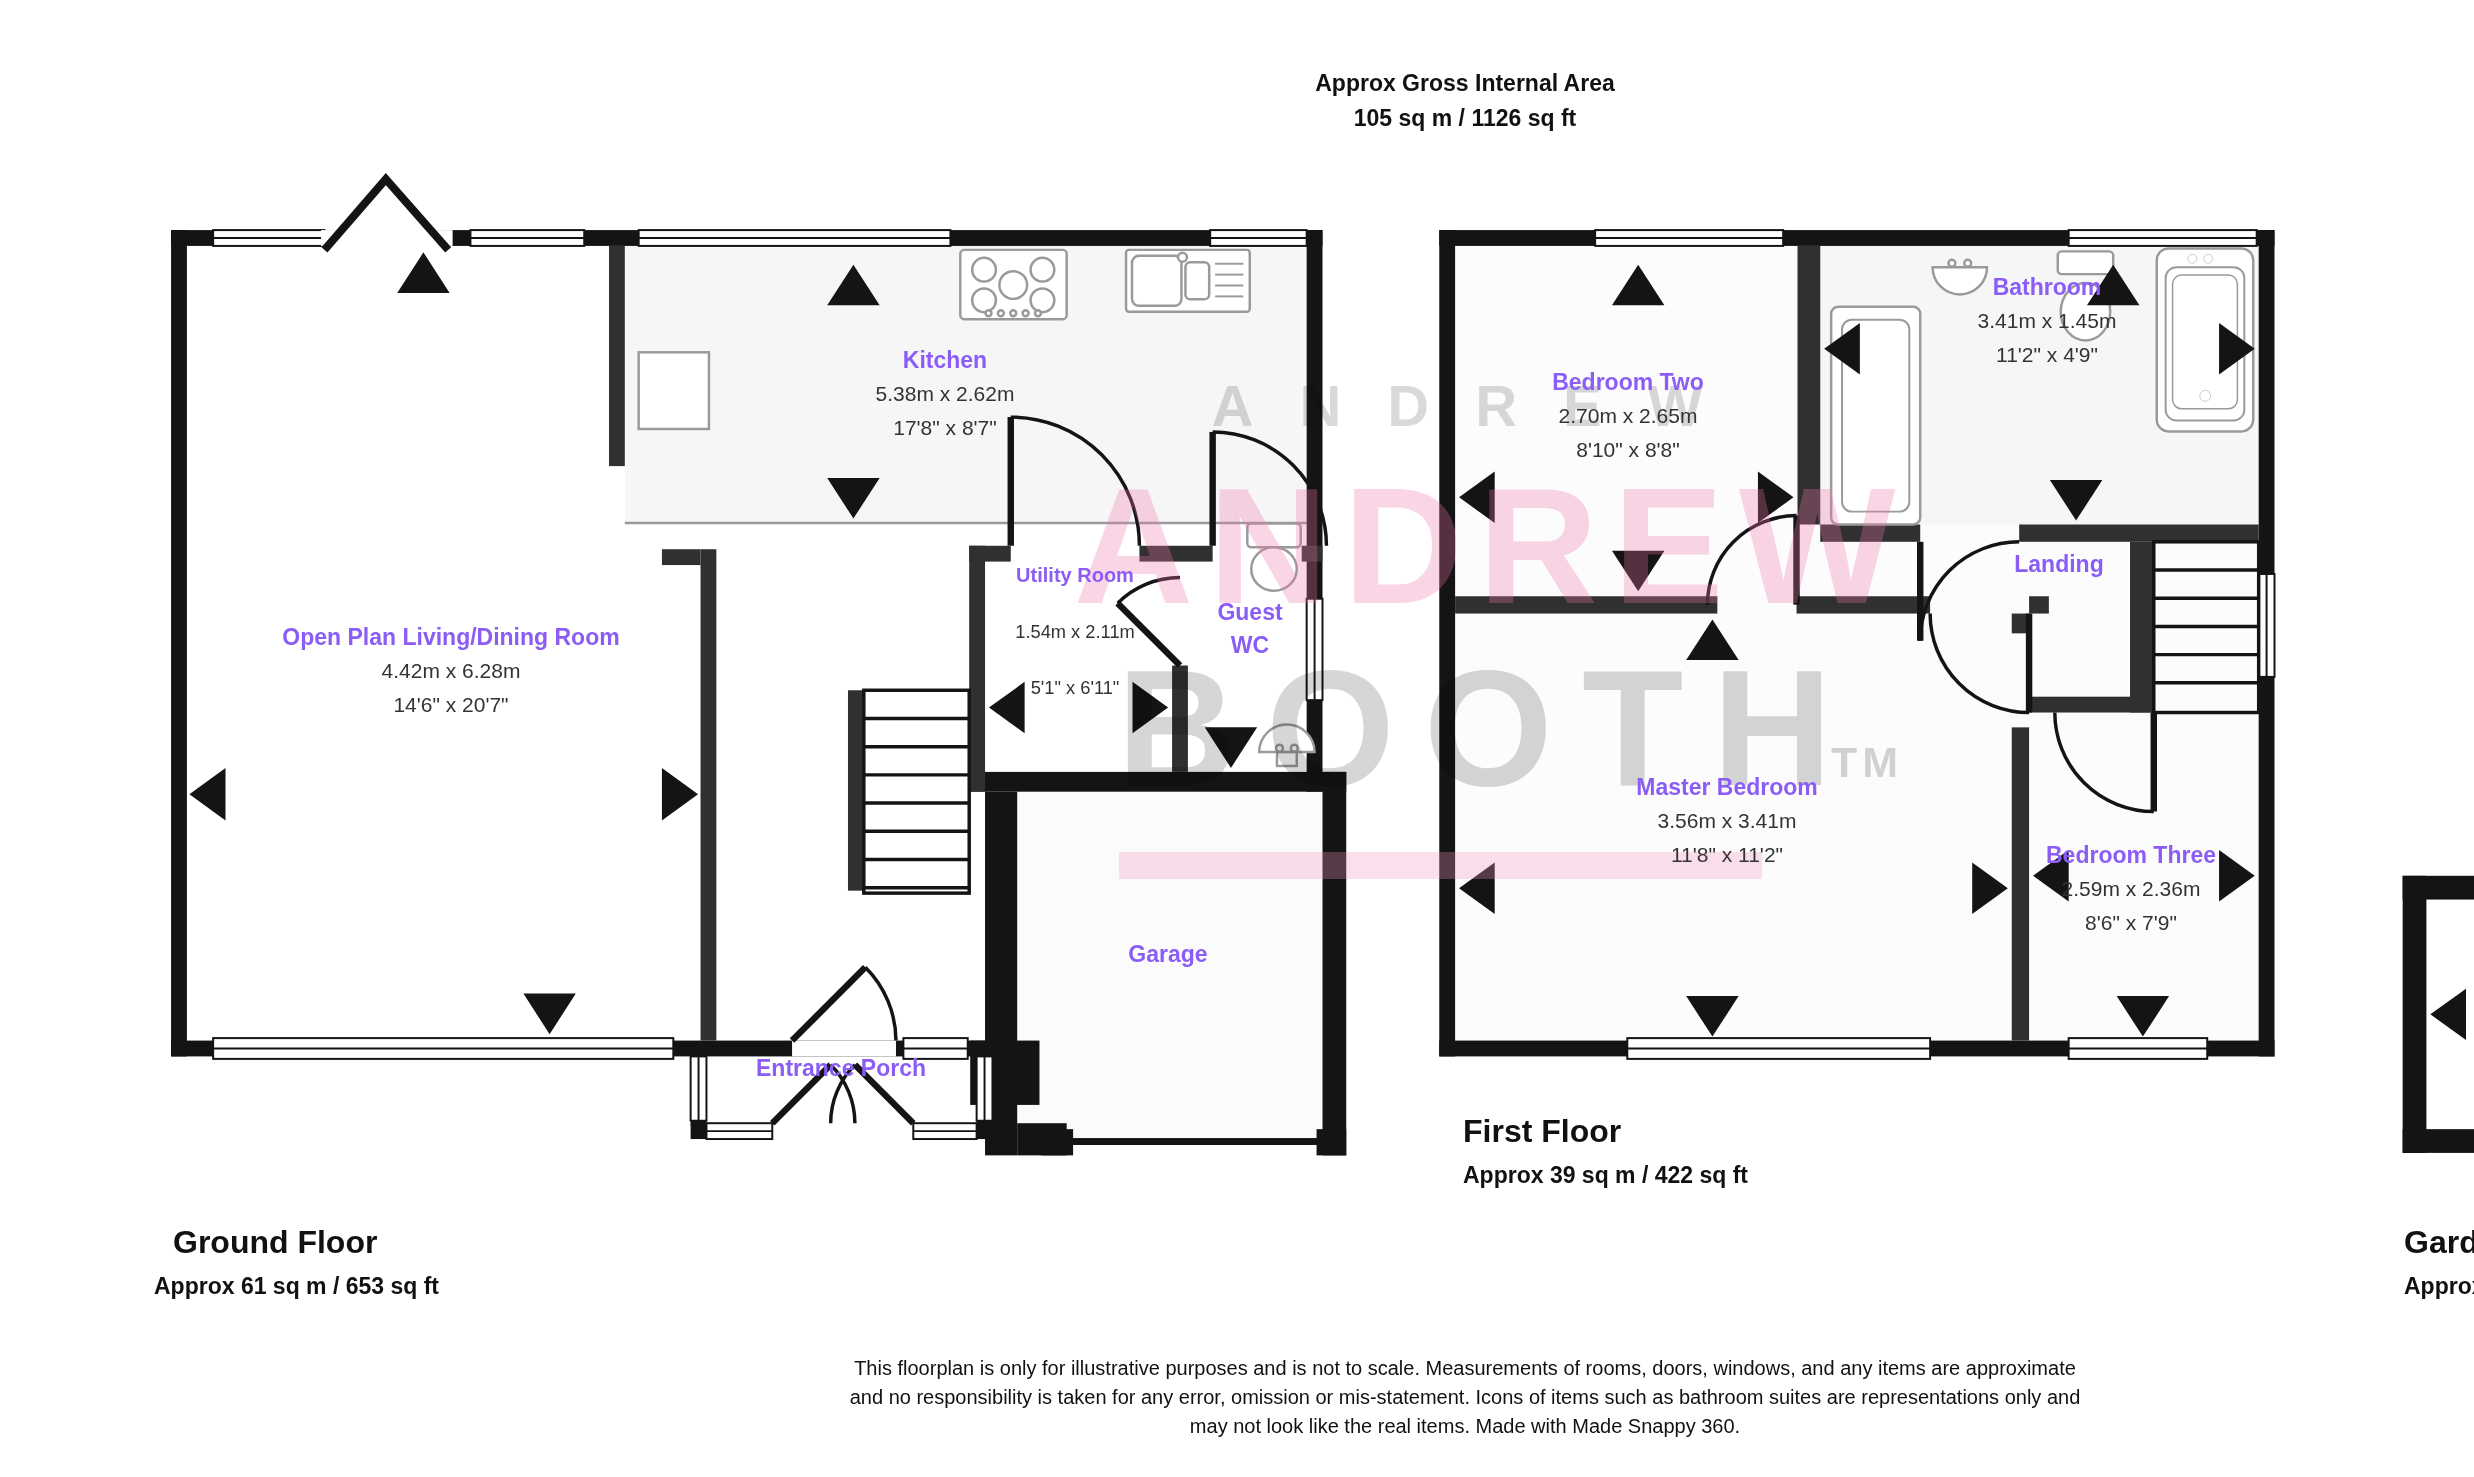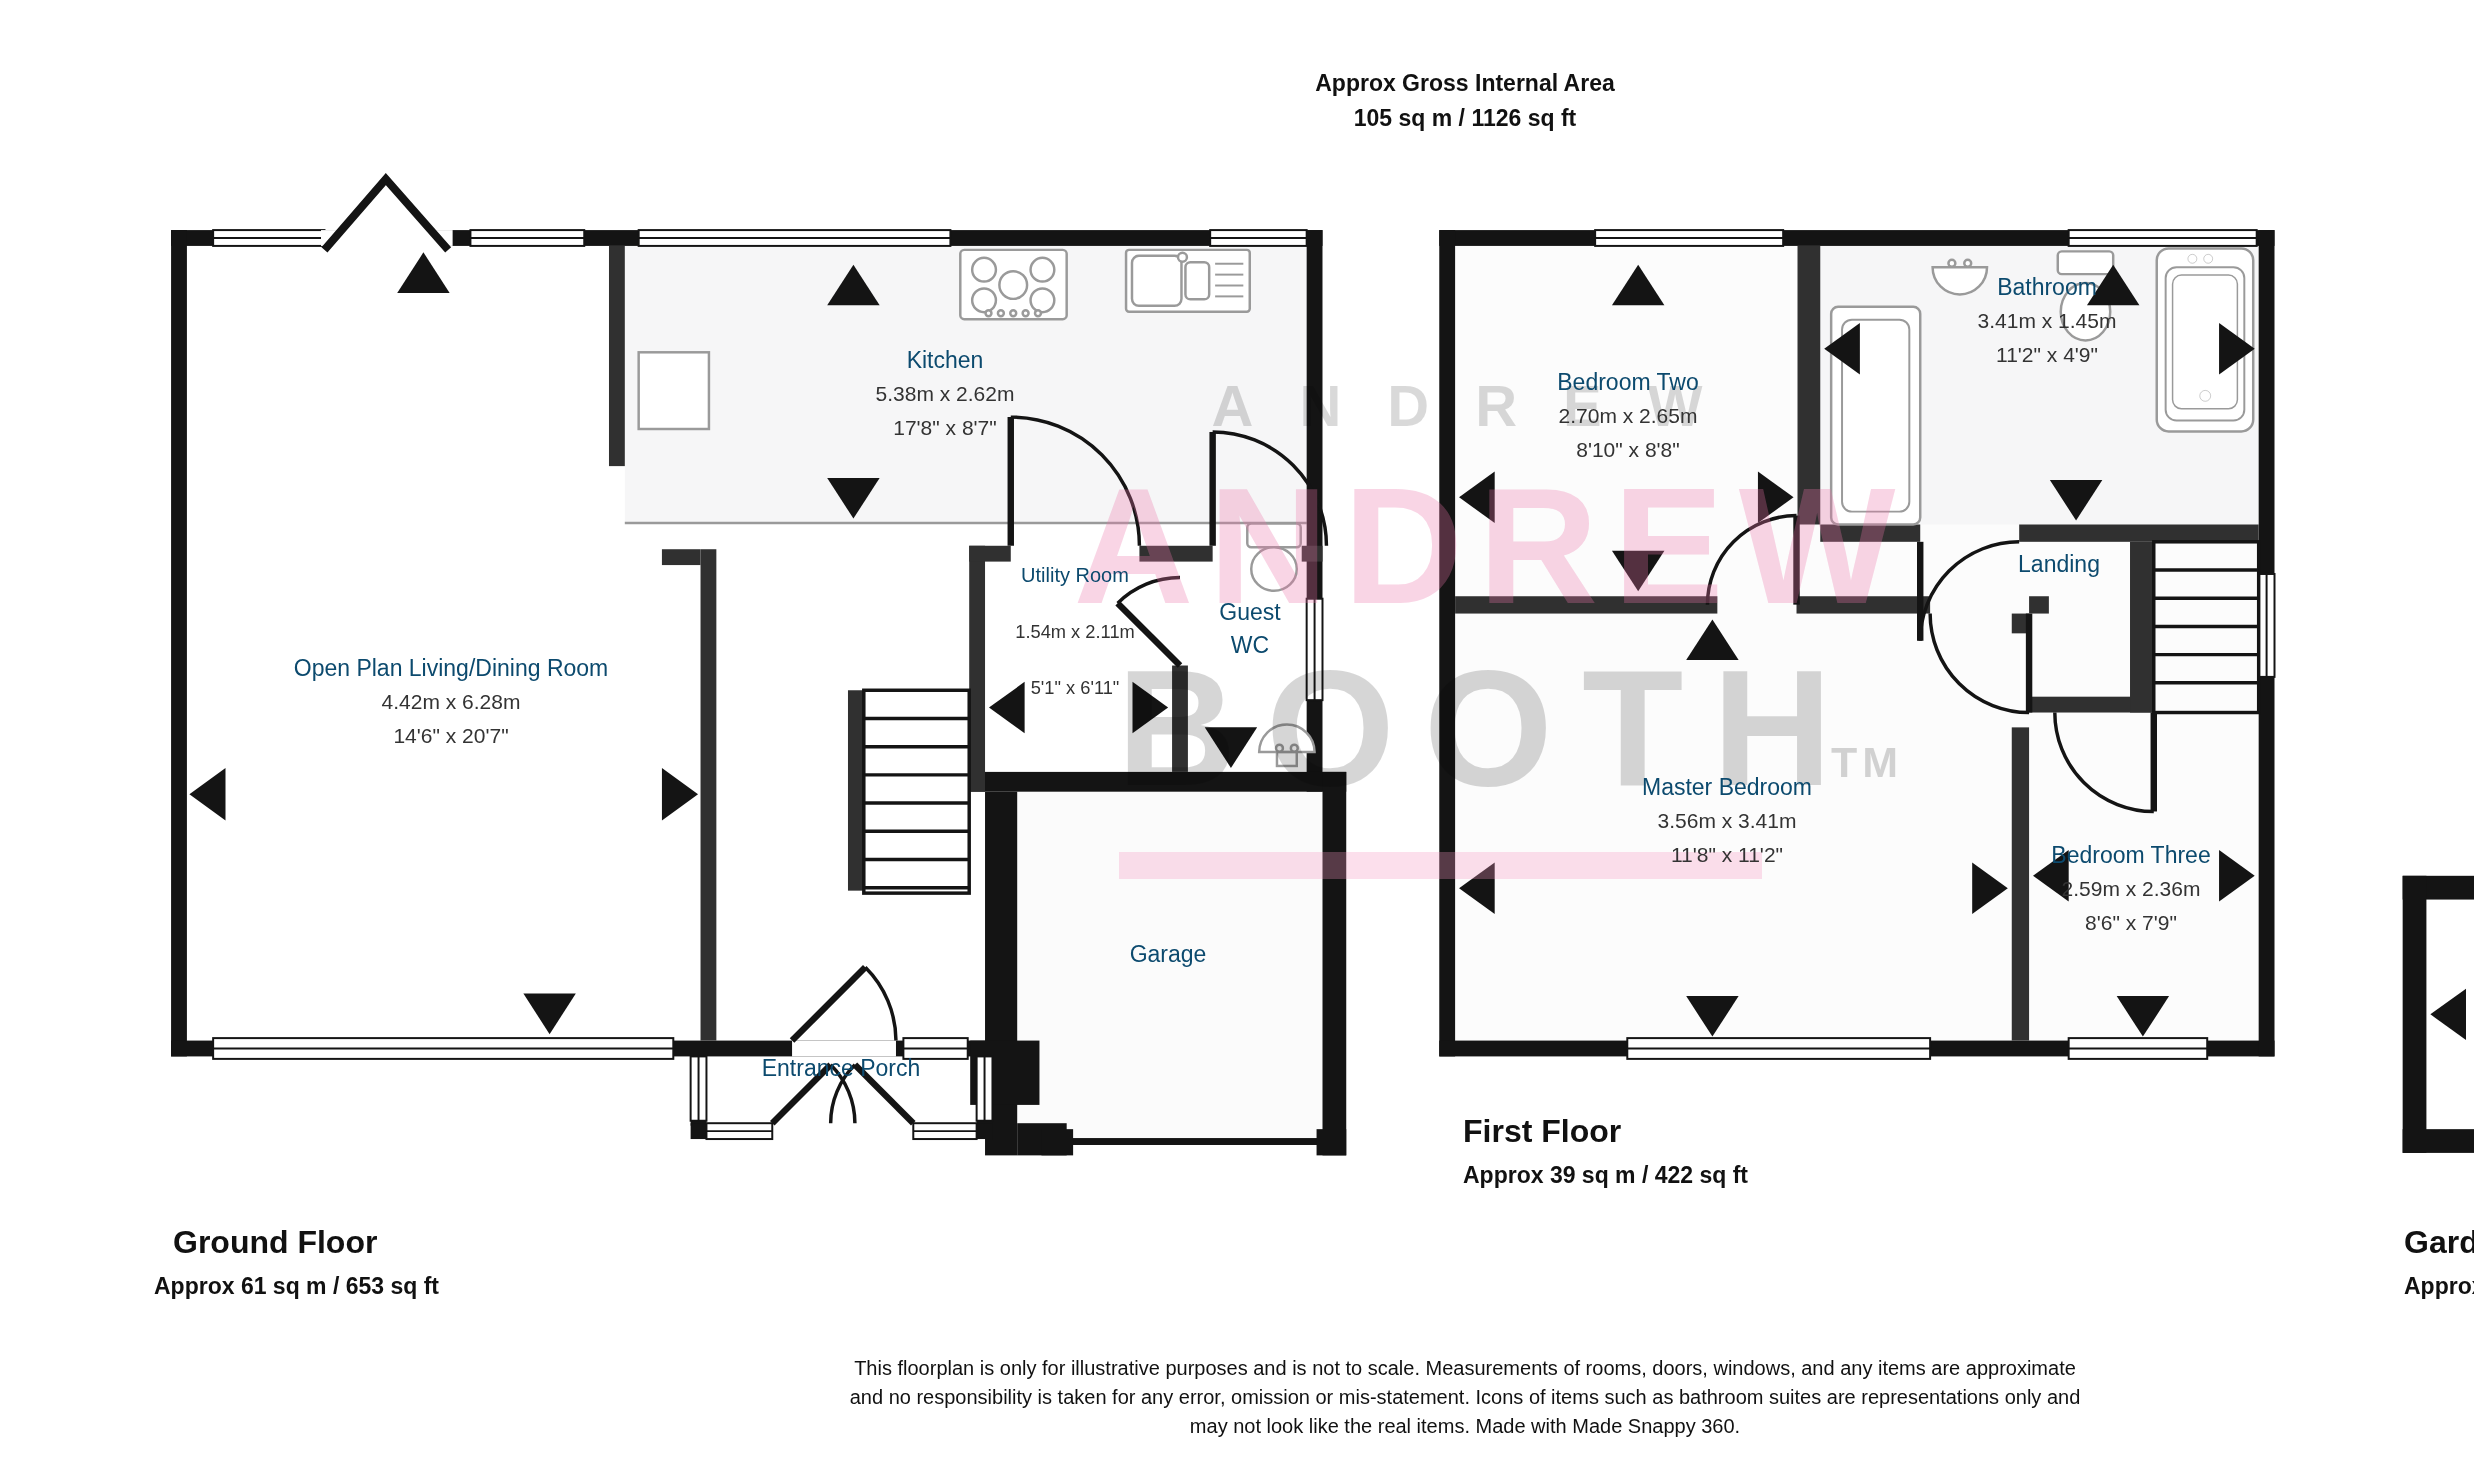--- a/index.html
+++ b/index.html
@@ -10,21 +10,21 @@
   .wm{position:absolute;z-index:2;font-weight:bold;white-space:nowrap;transform:translateX(-50%);}
   #wm-andrew{left:1480px;top:372px;font-size:58px;letter-spacing:46px;color:rgba(0,0,0,0.15);}
   #wm-downing{left:1492px;top:451px;font-size:166px;letter-spacing:15px;color:rgba(236,116,170,0.30);}
   #wm-booth{left:1463px;top:633px;font-size:166px;letter-spacing:29px;color:rgba(0,0,0,0.16);margin-left:26px;}
   #wm-tm{left:1831px;top:738px;font-size:43px;letter-spacing:5px;color:rgba(0,0,0,0.17);transform:none;}
   #wm-bar{position:absolute;z-index:2;left:1119px;top:852px;width:643px;height:27px;
           background:rgba(244,150,192,0.30);}
   
   .lbl{position:absolute;z-index:3;}
   .ctr{transform:translateX(-50%);text-align:center;}
-  .room .rn{font-weight:normal;font-size:23px;line-height:33px;color:#0c4a6e;white-space:nowrap;}
+  .room .rn{font-weight:bold;font-size:23px;line-height:33px;color:#8b5cf6;white-space:nowrap;}
   .room .rd{font-size:21px;line-height:34px;color:#333;white-space:nowrap;}
   .room.sm .rn{font-size:20px;line-height:26px;}
   .room.sm .rd{font-size:18.3px;line-height:24px;margin-top:32px;}
   .hdr{left:0;right:0;text-align:center;font-weight:bold;font-size:23px;color:#111;}
   .floor-title{font-size:32px;color:#111;white-space:nowrap;font-weight:bold;}
   .floor-area{font-size:23px;font-weight:bold;color:#111;white-space:nowrap;}
   .disc{left:0;right:0;text-align:center;font-size:20px;color:#111;}
 </style>
 </head>
 <body>
@@ -315,21 +315,21 @@
 
 <div class="wm" id="wm-andrew">ANDREW</div>
 <div class="wm" id="wm-downing">ANDREW</div>
 <div class="wm" id="wm-booth">BOOTH</div>
 <div class="wm" id="wm-tm">TM</div>
 <div id="wm-bar"></div>
 
 <div class="lbl hdr" style="top:70px;">Approx Gross Internal Area</div>
 <div class="lbl hdr" style="top:105px;">105 sq m / 1126 sq ft</div>
 
-<div class="lbl ctr room" style="left:451px;top:621px;margin-top:31px;">
+<div class="lbl ctr room" style="left:451px;top:621px;">
   <div class="rn">Open Plan Living/Dining Room</div>
   <div class="rd">4.42m x 6.28m</div>
   <div class="rd">14'6" x 20'7"</div>
 </div>
 
 <div class="lbl ctr room" style="left:945px;top:344px;">
   <div class="rn">Kitchen</div>
   <div class="rd">5.38m x 2.62m</div>
   <div class="rd">17'8" x 8'7"</div>
 </div>

